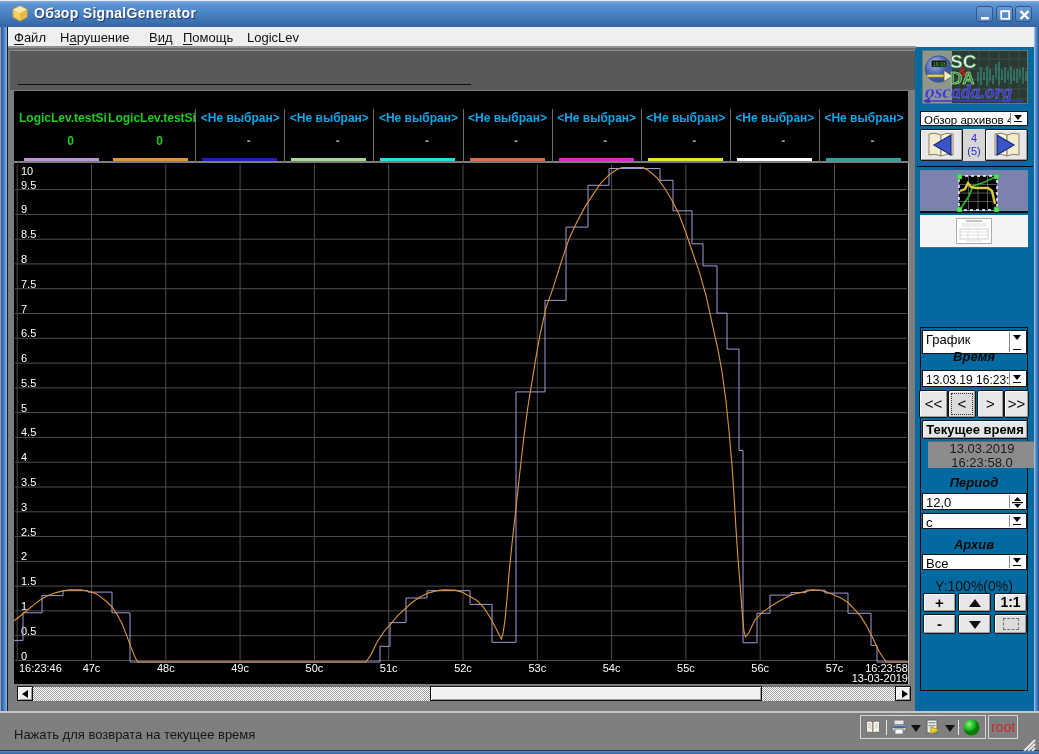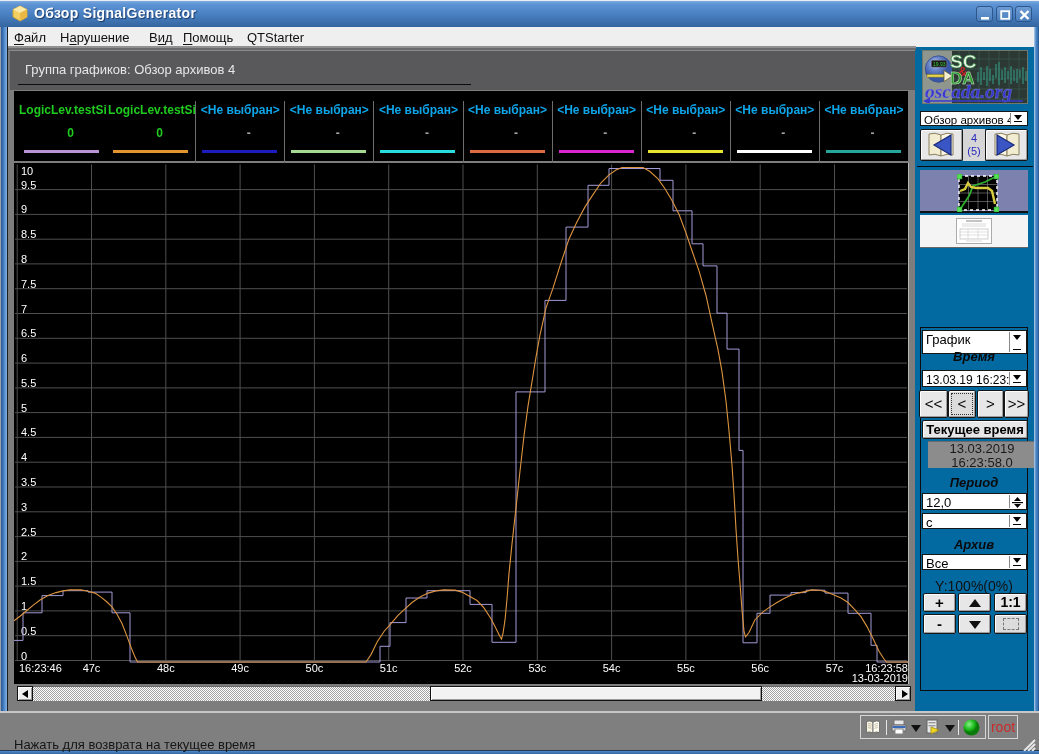--- a/index.html
+++ b/index.html
@@ -24,21 +24,21 @@
 #menubar { left:8px; top:27px; width:1026px; height:32px; background:#efefef; font-size:13px; color:#111;padding-left:14px; }
 #menubar span { position:absolute; top:3px; }
 #menubar u { text-decoration:underline; text-underline-offset:2px; }
 
 #content { left:8px; top:47px; width:1026px; height:664px; background:#7d7d7d; }
 #dhead { position:absolute; left:1px; top:3px; width:907px; height:40px; background:#59595b;
   border-top:1px solid #8a8a8c; border-left:1px solid #79797b; }
 #dhead .t { position:absolute; left:15px; top:11px; font-size:13px; color:#e6e6e6; }
 #dhead .ln { position:absolute; left:8px; top:33px; width:453px; height:1px; background:#0c0c0c; }
 #legend { position:absolute; left:6px; top:44px; width:894px; height:70px; background:#000; }
-.lgcell { position:absolute; top:8px; height:58px; }
+.lgcell { position:absolute; top:16px; height:58px; }
 .lgsep { position:absolute; left:0; top:2px; width:1px; height:66px; background:#6e6e6e; }
 .lglab { position:absolute; left:1px; right:0; top:4px; text-align:center; font-size:12px; font-weight:bold;
   color:#0ea5e9; white-space:nowrap; overflow:hidden; }
 .lglab.g { color:#1ecb1e; text-align:left; left:2px; }
 .lgval { position:absolute; left:18px; right:0; top:27px; text-align:center; font-size:12px; font-weight:bold; color:#a6a6a6; }
 .lgval.g { color:#1ecb1e; }
 .lgbar { position:absolute; left:7px; right:7px; bottom:4px; height:3px; }
 #plot { position:absolute; left:6px; top:116px; width:895px; height:521px; background:#000; border-right:1px solid #b8b8b0; }
 #plot svg { position:absolute; left:0; top:0; }
 
@@ -57,21 +57,21 @@
 .combo .ct { position:absolute; left:3px; right:17px; top:1px; font-size:13px; color:#000; white-space:nowrap; overflow:hidden; }
 .carr { position:absolute; right:1px; top:1px; bottom:1px; width:16px; background:#fff; border-left:1px solid #888; }
 .carr .a { position:absolute; left:3px; width:0; height:0; border:4px solid transparent; border-top:5px solid #000; }
 .carr .u { position:absolute; left:3px; bottom:2px; width:8px; height:1.5px; background:#000; }
 .hdr { position:absolute; left:0; width:100%; text-align:center; font-size:13px; font-weight:bold; font-style:italic; color:#0a0a0a; }
 .btn { position:absolute; background:#e7e7e7; border:1px solid #161616; border-radius:2px;
   box-shadow:inset 1px 1px 0 #fdfdfd, inset -1px -1px 0 #9e9e9e; color:#000; }
 
 #sline { left:0; top:711px; width:1039px; height:2px; background:#c6c6c6; }
 #statusbar { left:0; top:713px; width:1039px; height:37px; background:#7f7f7f; }
-#stext { position:absolute; left:14px; top:24px; font-size:13px; color:#161616; }
+#stext { position:absolute; left:14px; top:14px; font-size:13px; color:#161616; }
 .spanel { position:absolute; top:2px; height:24px; border:1px solid #d6d6d6; }
 </style></head>
 <body>
 
 <div class="abs" id="tbar">
     <div class="topline"></div>
  <svg style="position:absolute;left:11px;top:5px" width="18" height="17" viewBox="0 0 18 17">
   <polygon points="9,1 16,4.5 16,12 9,16 2,12 2,4.5" fill="#f4cf62" stroke="#caa23a" stroke-width="1"></polygon>
   <polygon points="9,1 16,4.5 9,8 2,4.5" fill="#fbe9a8"></polygon>
   <polygon points="9,8 16,4.5 16,12 9,16" fill="#eab844"></polygon>
@@ -92,28 +92,27 @@
         <path d="M3.5 3 L11.5 11 M11.5 3 L3.5 11" stroke="#fff" stroke-width="2.4"></path>
       </svg>
     </div>
 </div>
 
 <div class="abs" id="menubar">
  <span style="left:6px"><u>Ф</u>айл</span>
  <span style="left:52px">Н<u>а</u>рушение</span>
  <span style="left:141px">В<u>и</u>д</span>
  <span style="left:175px"><u>П</u>омощь</span>
- <span style="left:239px">QTStarter</span>
+ <span style="left:239px">LogicLev</span>
 </div>
 
 <div class="abs" style="left:8px;top:46px;width:908px;height:2px;background:#909090;z-index:3"></div>
 <div class="abs" style="left:8px;top:48px;width:908px;height:2px;background:#6a6a6a;z-index:3"></div>
 <div class="abs" id="content">
  <div id="dhead">
-      <div class="t">Группа графиков: Обзор архивов 4</div>
       <div class="ln"></div>
     </div>
  <div id="legend">
 <div class="lgcell" style="left:3.0px;width:89.1px">
         <div class="lglab g">LogicLev.testSi</div>
         <div class="lgval g">0</div>
         <div class="lgbar" style="background:#b993d6"></div>
       </div>
 <div class="lgcell" style="left:92.1px;width:89.1px">
         <div class="lglab g">LogicLev.testSi</div>

